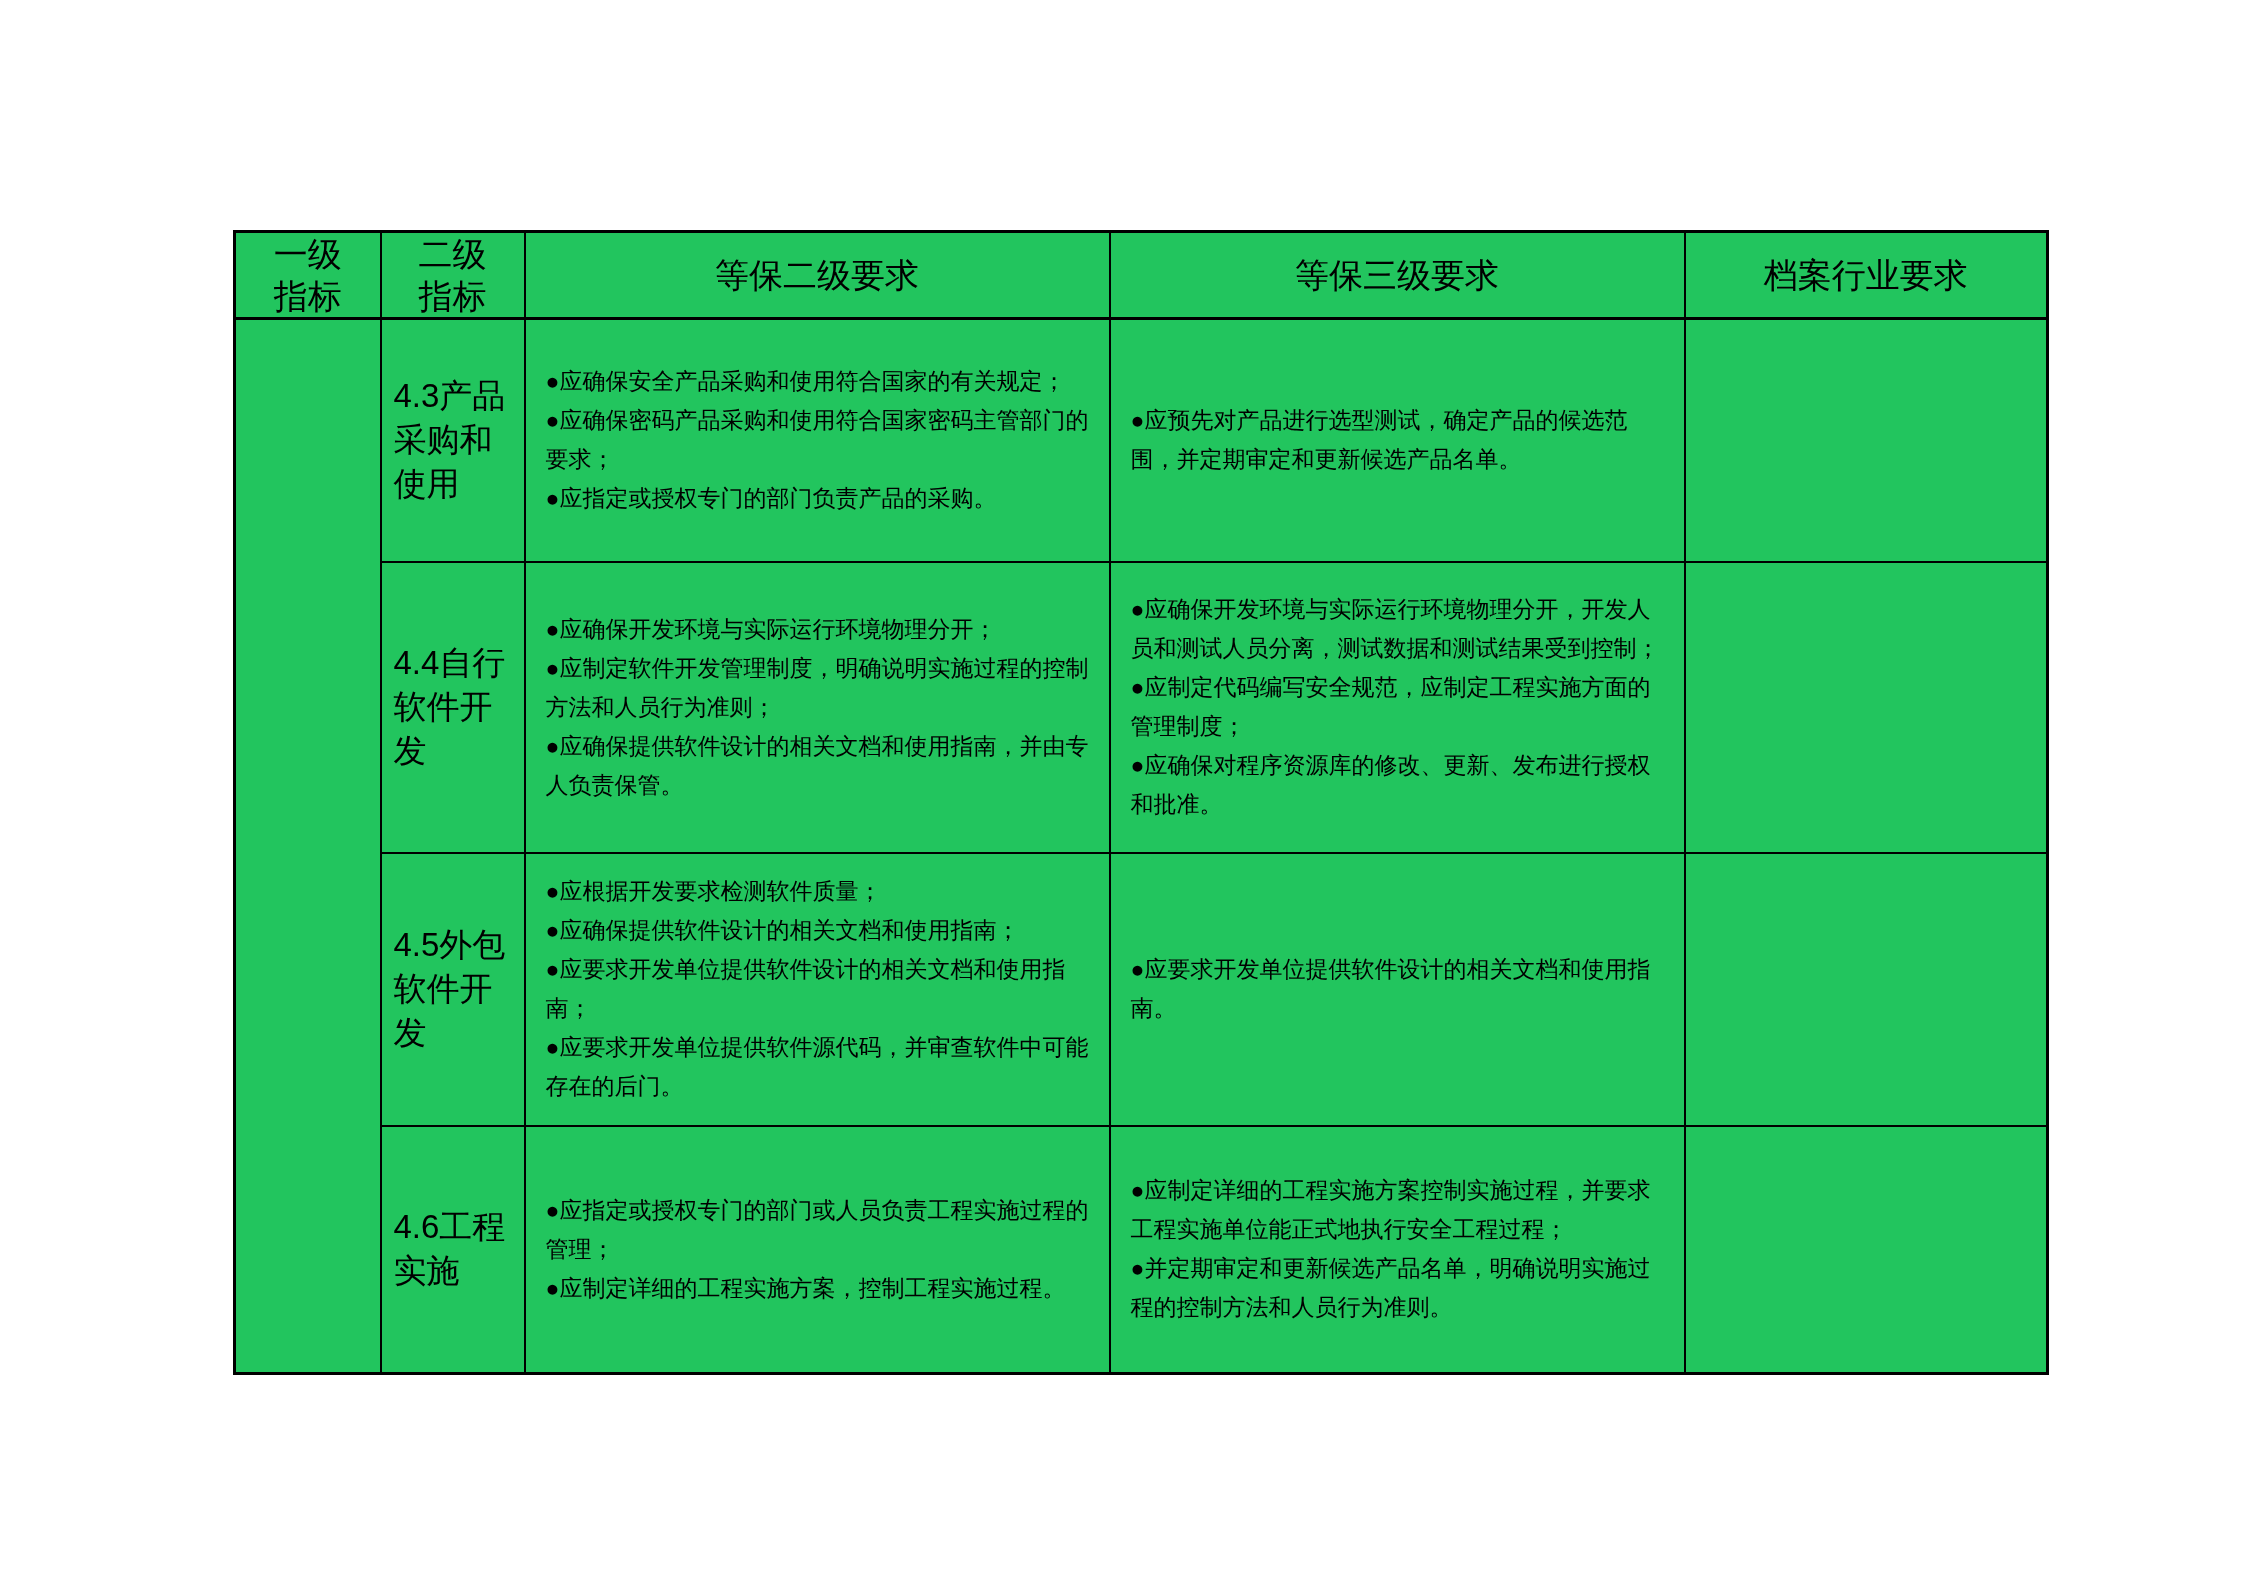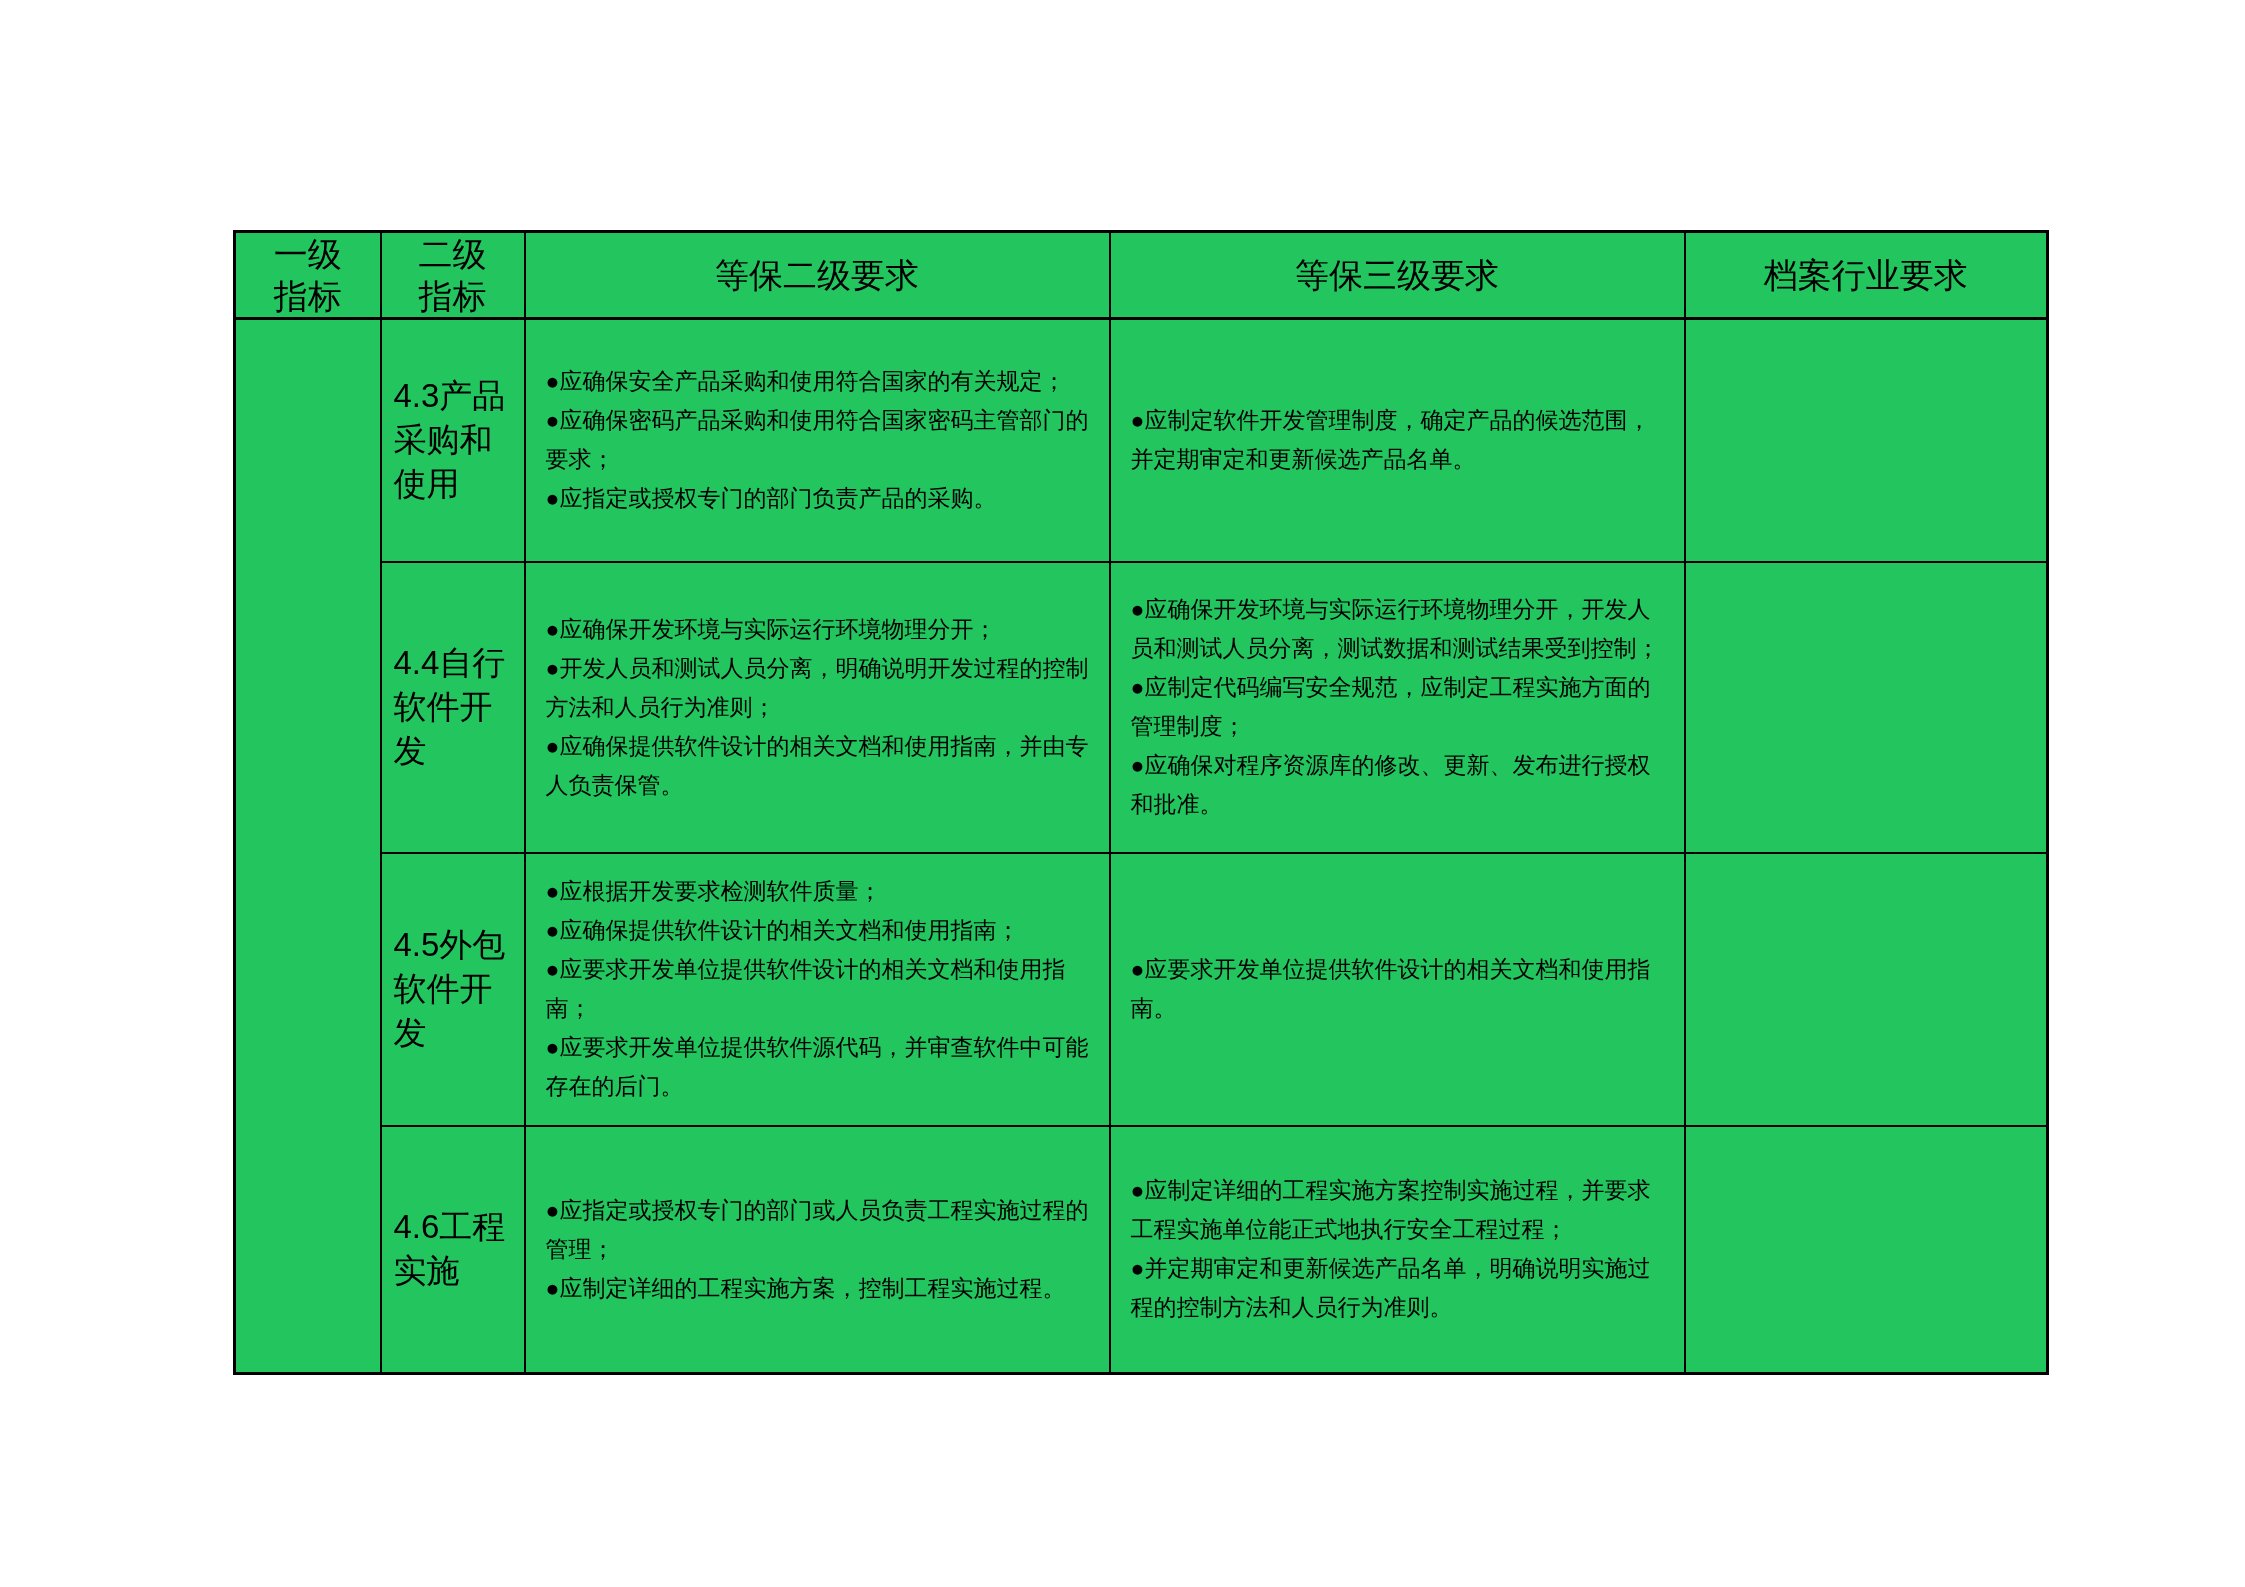--- a/index.html
+++ b/index.html
@@ -97,29 +97,29 @@
     <tbody>
         <tr>
           <td class="cell-l1" rowspan="4"></td>
           <td class="cell-l2">4.3产品采购和使用</td>
           <td class="cell-req">
             <div class="req-item">●应确保安全产品采购和使用符合国家的有关规定；</div>
             <div class="req-item">●应确保密码产品采购和使用符合国家密码主管部门的要求；</div>
             <div class="req-item">●应指定或授权专门的部门负责产品的采购。</div>
           </td>
           <td class="cell-req">
-            <div class="req-item">●应制定软件开发管理制度，确定产品的候选范围，并定期审定和更新候选产品名单。</div>
+            <div class="req-item">●应预先对产品进行选型测试，确定产品的候选范围，并定期审定和更新候选产品名单。</div>
           </td>
           <td class="cell-req"></td>
         </tr>
         <tr>
           <td class="cell-l2">4.4自行软件开发</td>
           <td class="cell-req">
             <div class="req-item">●应确保开发环境与实际运行环境物理分开；</div>
-            <div class="req-item">●开发人员和测试人员分离，明确说明开发过程的控制方法和人员行为准则；</div>
+            <div class="req-item">●应制定软件开发管理制度，明确说明实施过程的控制方法和人员行为准则；</div>
             <div class="req-item">●应确保提供软件设计的相关文档和使用指南，并由专人负责保管。</div>
           </td>
           <td class="cell-req">
             <div class="req-item">●应确保开发环境与实际运行环境物理分开，开发人员和测试人员分离，测试数据和测试结果受到控制；</div>
             <div class="req-item">●应制定代码编写安全规范，应制定工程实施方面的管理制度；</div>
             <div class="req-item">●应确保对程序资源库的修改、更新、发布进行授权和批准。</div>
           </td>
           <td class="cell-req"></td>
         </tr>
         <tr>

